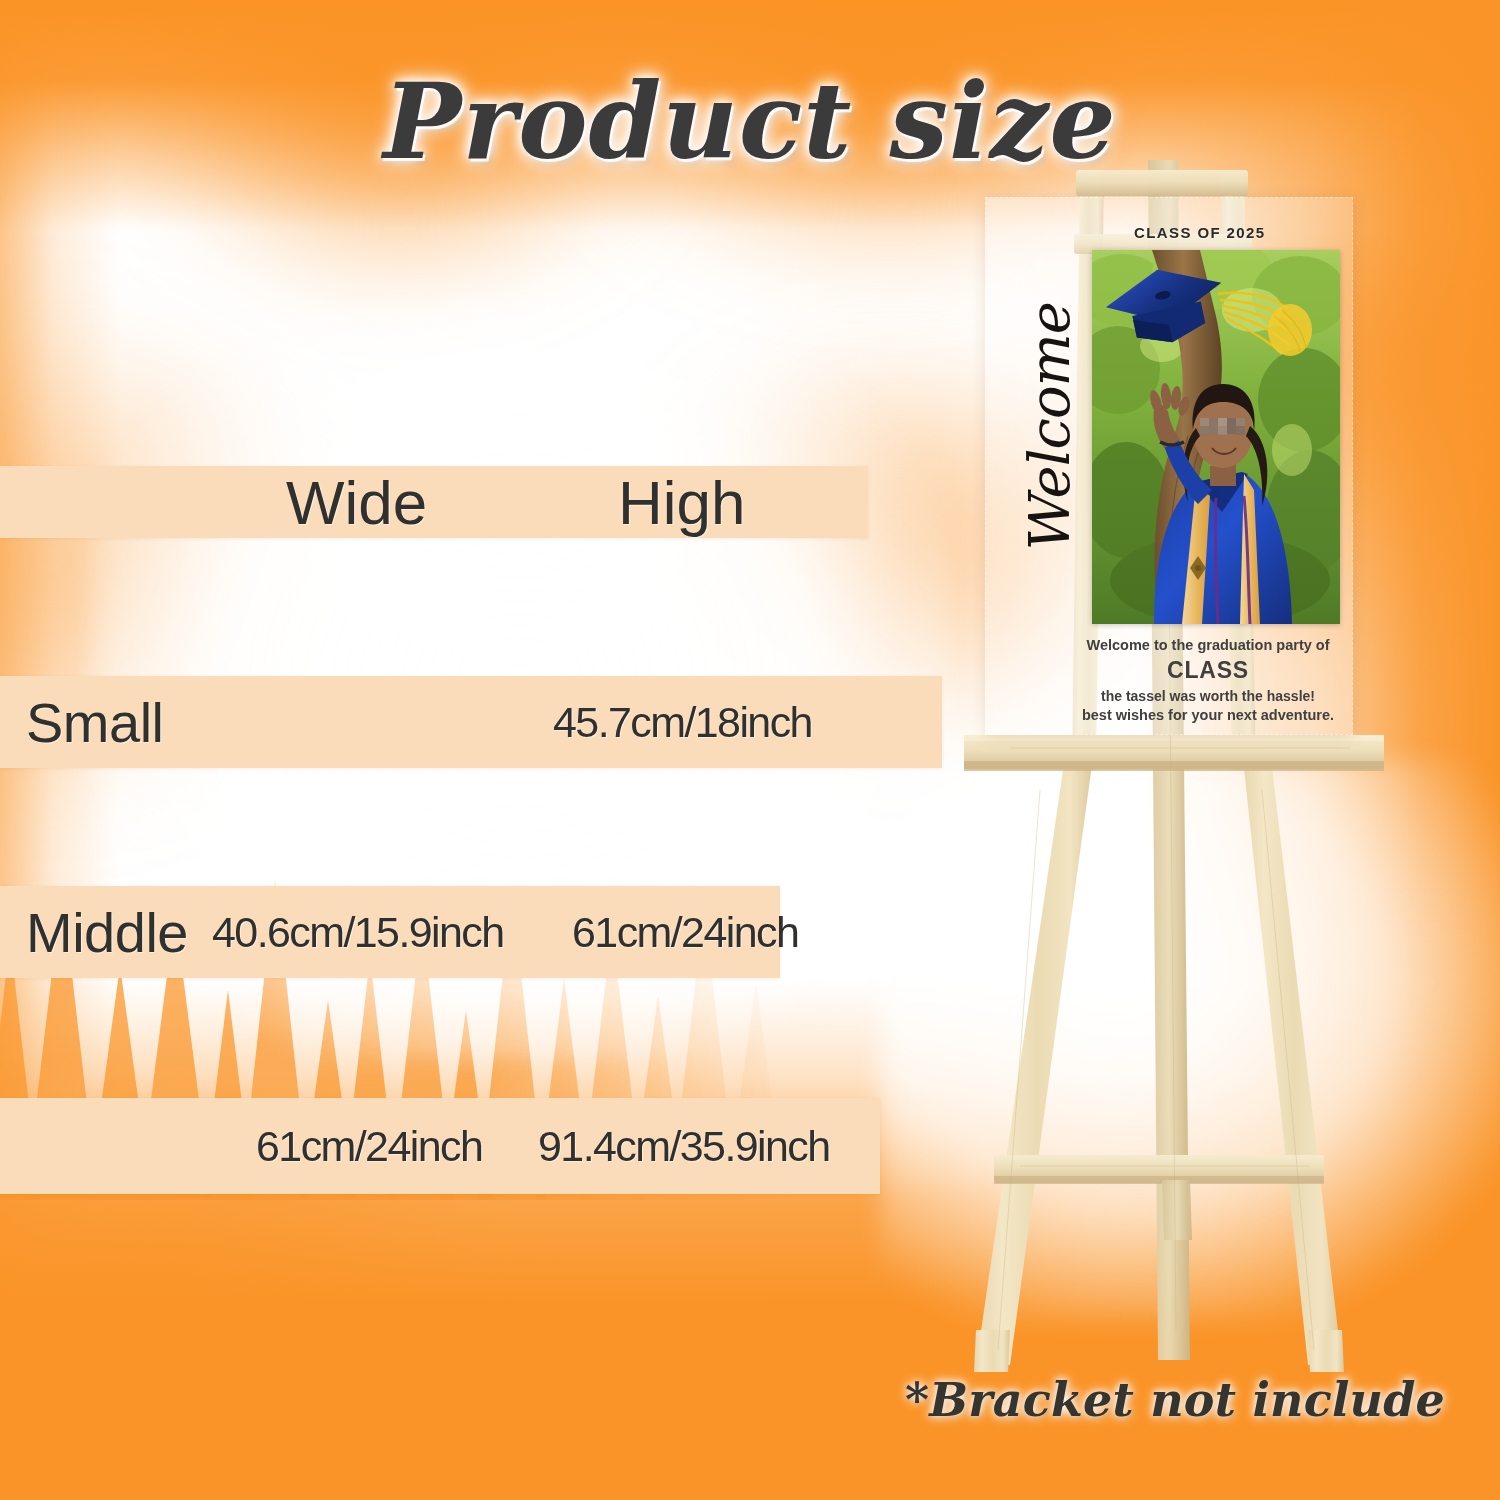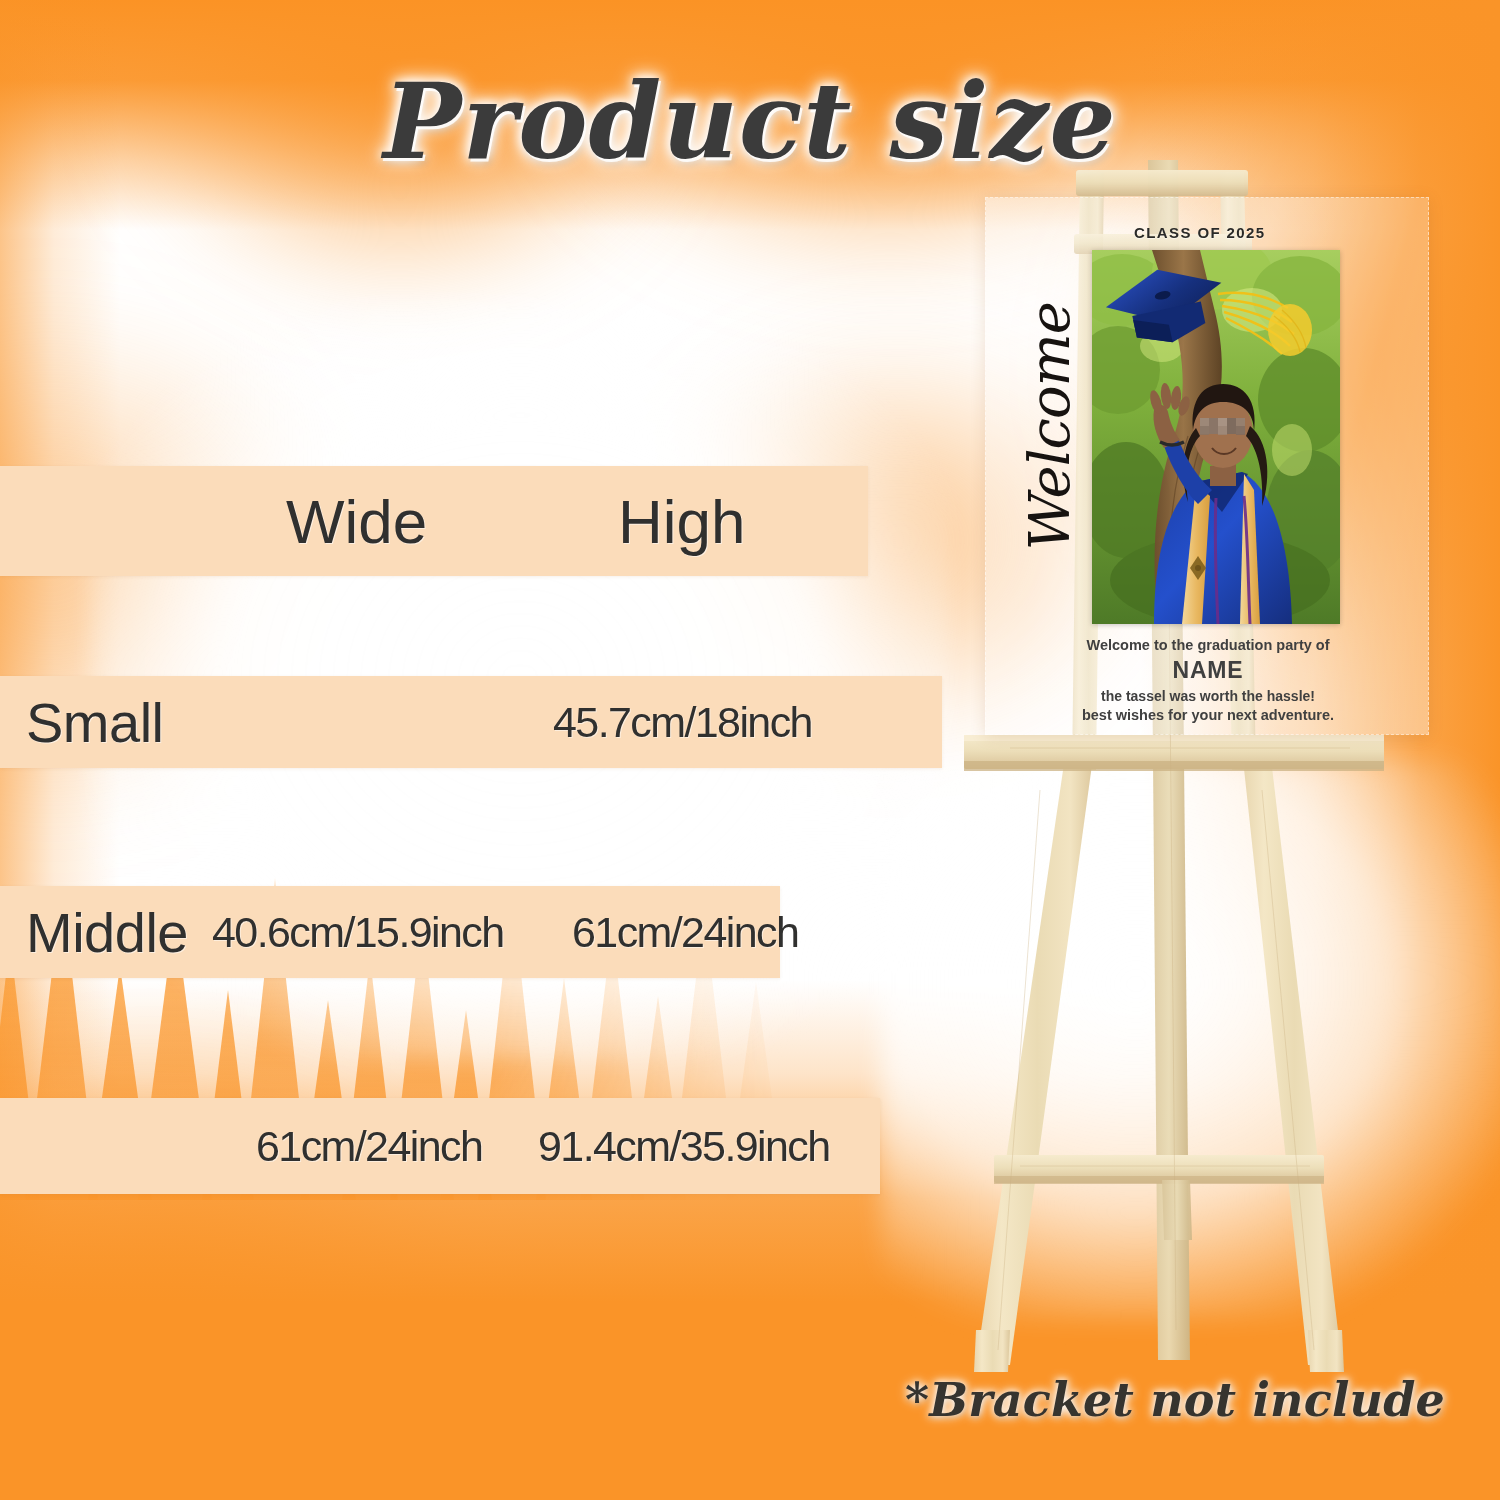--- a/index.html
+++ b/index.html
@@ -80,21 +80,21 @@
   }
 
   
   #size-table { position:absolute; left:0; top:466px; width:880px; z-index:35; }
   .row {
     position:absolute; left:0;
     background:#FBDCBA;
     display:flex; align-items:center;
     box-shadow:0 1px 3px rgba(160,110,50,.10);
   }
-  .row.header { top:0;   width:868px; height:110px; }
+  .row.header { top:0;   width:868px; height:72px; }
   .row.r0     { top:210px; width:942px; height:92px; }
   .row.r1     { top:420px; width:780px; height:92px; }
   .row.r2     { top:632px; width:880px; height:96px; }
 
   .cell { color:#30302F; white-space:nowrap; }
   .cell.label {
     font-size:56px; font-weight:400; letter-spacing:-.5px;
     text-shadow:1px 1px 0 rgba(255,255,255,.55);
   }
   .cell.head {
@@ -121,21 +121,21 @@
   .row.r1 .val.c-h { left:572px; }
   .row.r2 .val.c-w { left:256px; }
   .row.r2 .val.c-h { left:538px; }
 
   
   #easel { position:absolute; left:890px; top:150px; width:560px; height:1260px; z-index:20; }
   #easel svg { display:block; width:100%; height:100%; }
 
   
   #poster {
-    position:absolute; left:985px; top:197px; width:444px; height:538px;
+    position:absolute; left:985px; top:197px; width:368px; height:538px;
     z-index:30;
     background:rgba(255,255,255,0.20);
     border:1px dashed rgba(255,255,255,0.55);
     box-shadow:0 2px 14px rgba(150,90,30,.16);
     overflow:hidden;
   }
   .poster-sheen {
     position:absolute; inset:0;
     background:linear-gradient(105deg,rgba(255,255,255,0.30) 0%,rgba(255,255,255,0.07) 26%,rgba(255,255,255,0.26) 50%,rgba(255,255,255,0.05) 74%,rgba(255,255,255,0.22) 100%);
     pointer-events:none;
@@ -461,21 +461,21 @@
         <ellipse cx="84" cy="148" rx="5" ry="12" transform="rotate(6 84 148)"></ellipse>
         <ellipse cx="92" cy="156" rx="5" ry="10" transform="rotate(18 92 156)"></ellipse>
       </g>
 
       <path d="M68,192 C76,196 84,196 92,192" stroke="#2A2A2A" stroke-width="3.4" fill="none"></path>
     </svg>
   </div>
 
   <div class="poster-caption">
     <div class="l1">Welcome to the graduation party of</div>
-    <div class="l2">NAME</div>
+    <div class="l2">CLASS</div>
     <div class="l3">the tassel was worth the hassle!</div>
     <div class="l4">best wishes for your next adventure.</div>
   </div>
 
 </div>
 
 <div id="footnote">
   <span class="txt">*Bracket not include</span>
 </div>
 

